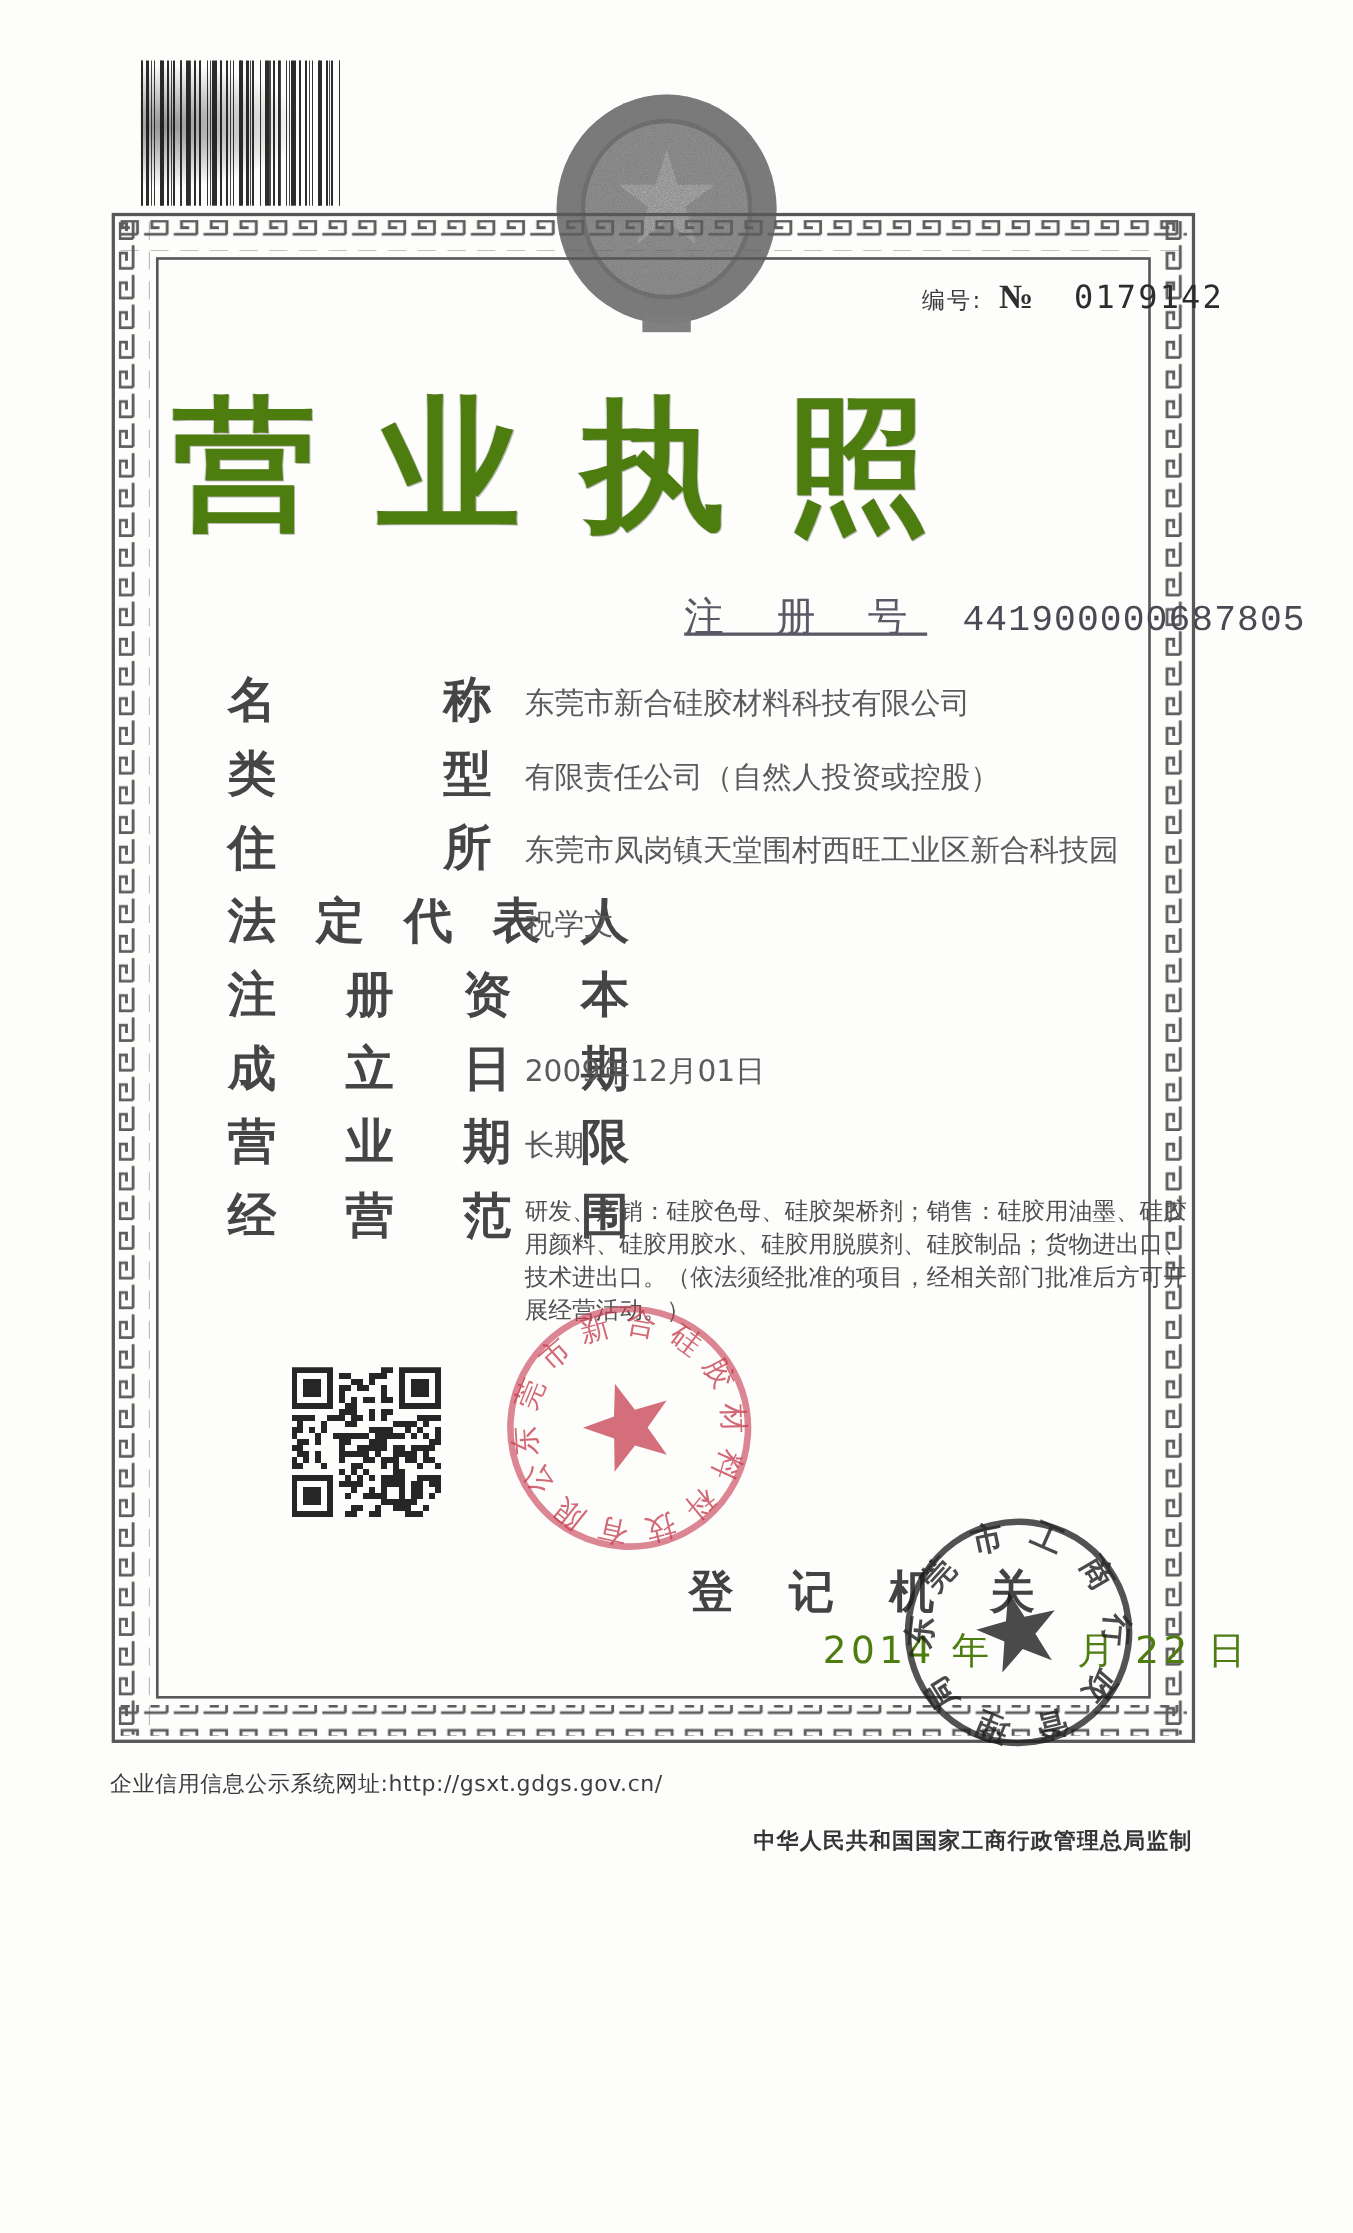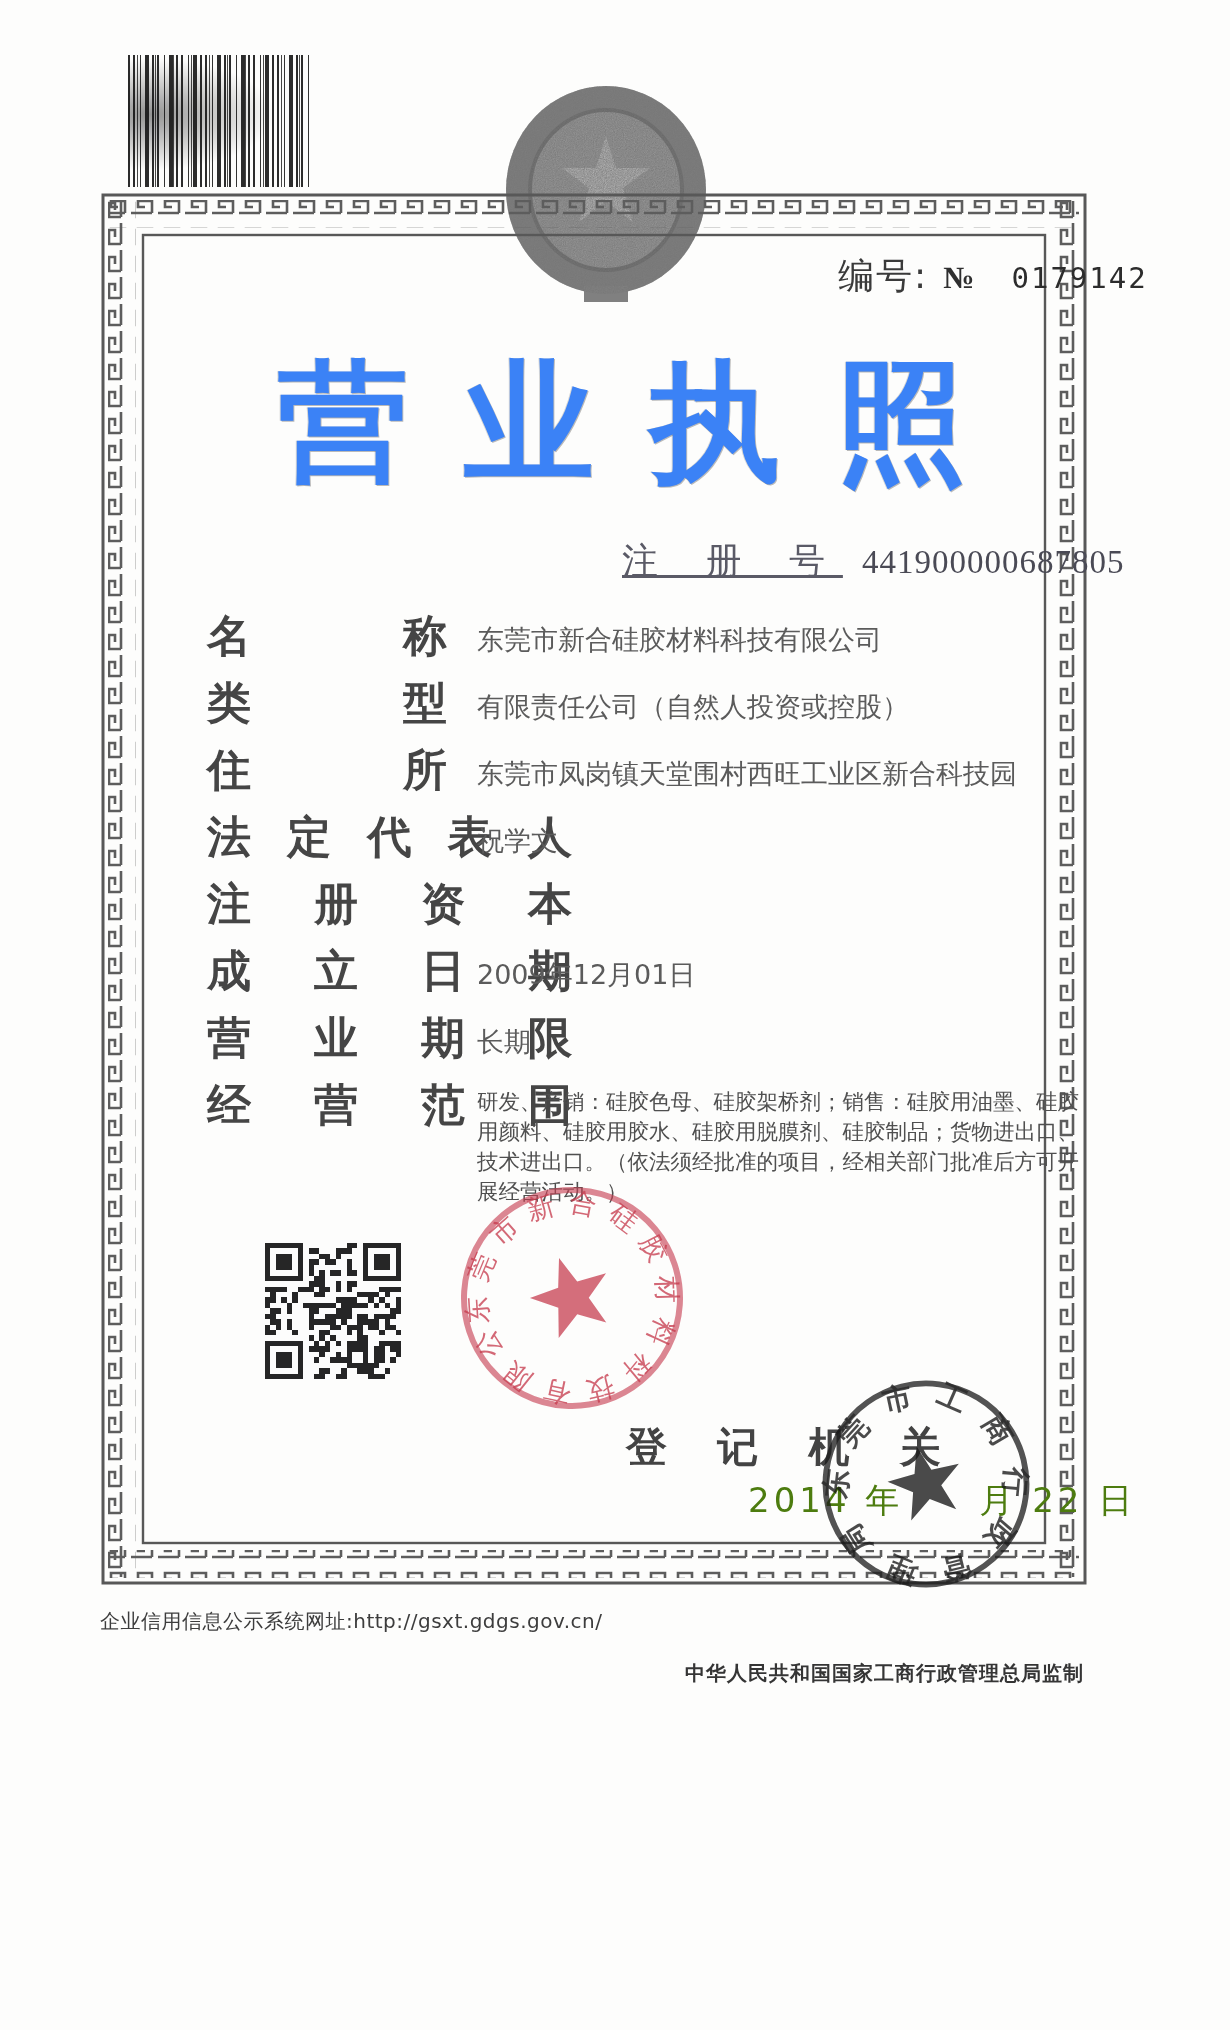--- a/index.html
+++ b/index.html
@@ -15,33 +15,33 @@
     opacity:.92;}
 
   
   .emblem{position:absolute;left:500px;top:84px;width:212px;height:222px;}
 
   
   .frame{position:absolute;left:101px;top:193px;width:986px;height:1392px;}
 
   
   .serial{position:absolute;left:838px;top:252px;color:#2f2f2f;white-space:nowrap;}
-  .serial .lab{font-size:36px;color:#3a3a3a;letter-spacing:2px;margin-top:32px;}
+  .serial .lab{font-size:21px;color:#3a3a3a;letter-spacing:2px;margin-top:32px;}
   .serial .nosym{font-size:31px;font-weight:bold;font-family:"Liberation Serif",serif;margin:0 8px 0 10px;}
   .serial .num{font-size:29px;font-family:"DejaVu Sans Mono",monospace;letter-spacing:2px;color:#2c2c2c;margin-left:24px;}
 
   
-  .title{position:absolute;left:101px;top:336px;width:986px;text-align:center;
-    font-size:130px;font-weight:900;letter-spacing:56px;padding-left:56px;color:#3b82f6;
+  .title{position:absolute;left:101px;top:336px;width:986px;text-align:left;
+    font-size:130px;font-weight:900;letter-spacing:56px;padding-left:56px;color:#4d7c0f;
     text-shadow:1px 1px 0 rgba(60,60,60,.35), -1px 0 0 rgba(60,60,60,.2);}
 
   
   .regno{position:absolute;left:622px;top:537px;white-space:nowrap;color:#555;}
   .regno .lab{font-size:36px;letter-spacing:18px;color:#5a5a66;text-decoration:underline;}
-  .regno .val{font-size:33px;font-family:Liberation Serif, serif;letter-spacing:1px;color:#4a4a55;margin-left:14px;}
+  .regno .val{font-size:33px;font-family:Liberation Mono, monospace;letter-spacing:1px;color:#4a4a55;margin-left:27px;}
 
   
   .fields{position:absolute;left:207px;top:610px;width:880px;}
   .field-row{position:relative;height:67px;}
   .field-label{display:flex;justify-content:space-between;width:240px;
     font-family:"Liberation Serif",serif;font-weight:700;font-size:44px;line-height:54px;color:#454545;}
   .field-label.wide{width:365px;}
   .field-value{position:absolute;left:270px;top:13px;width:612px;font-size:27px;line-height:34px;color:#5b5b5b;}
   .field-row.scope{height:150px;}
   .field-row.scope .field-value{font-size:21.5px;line-height:30px;color:#4f4f4f;top:8px;width:605px;}

